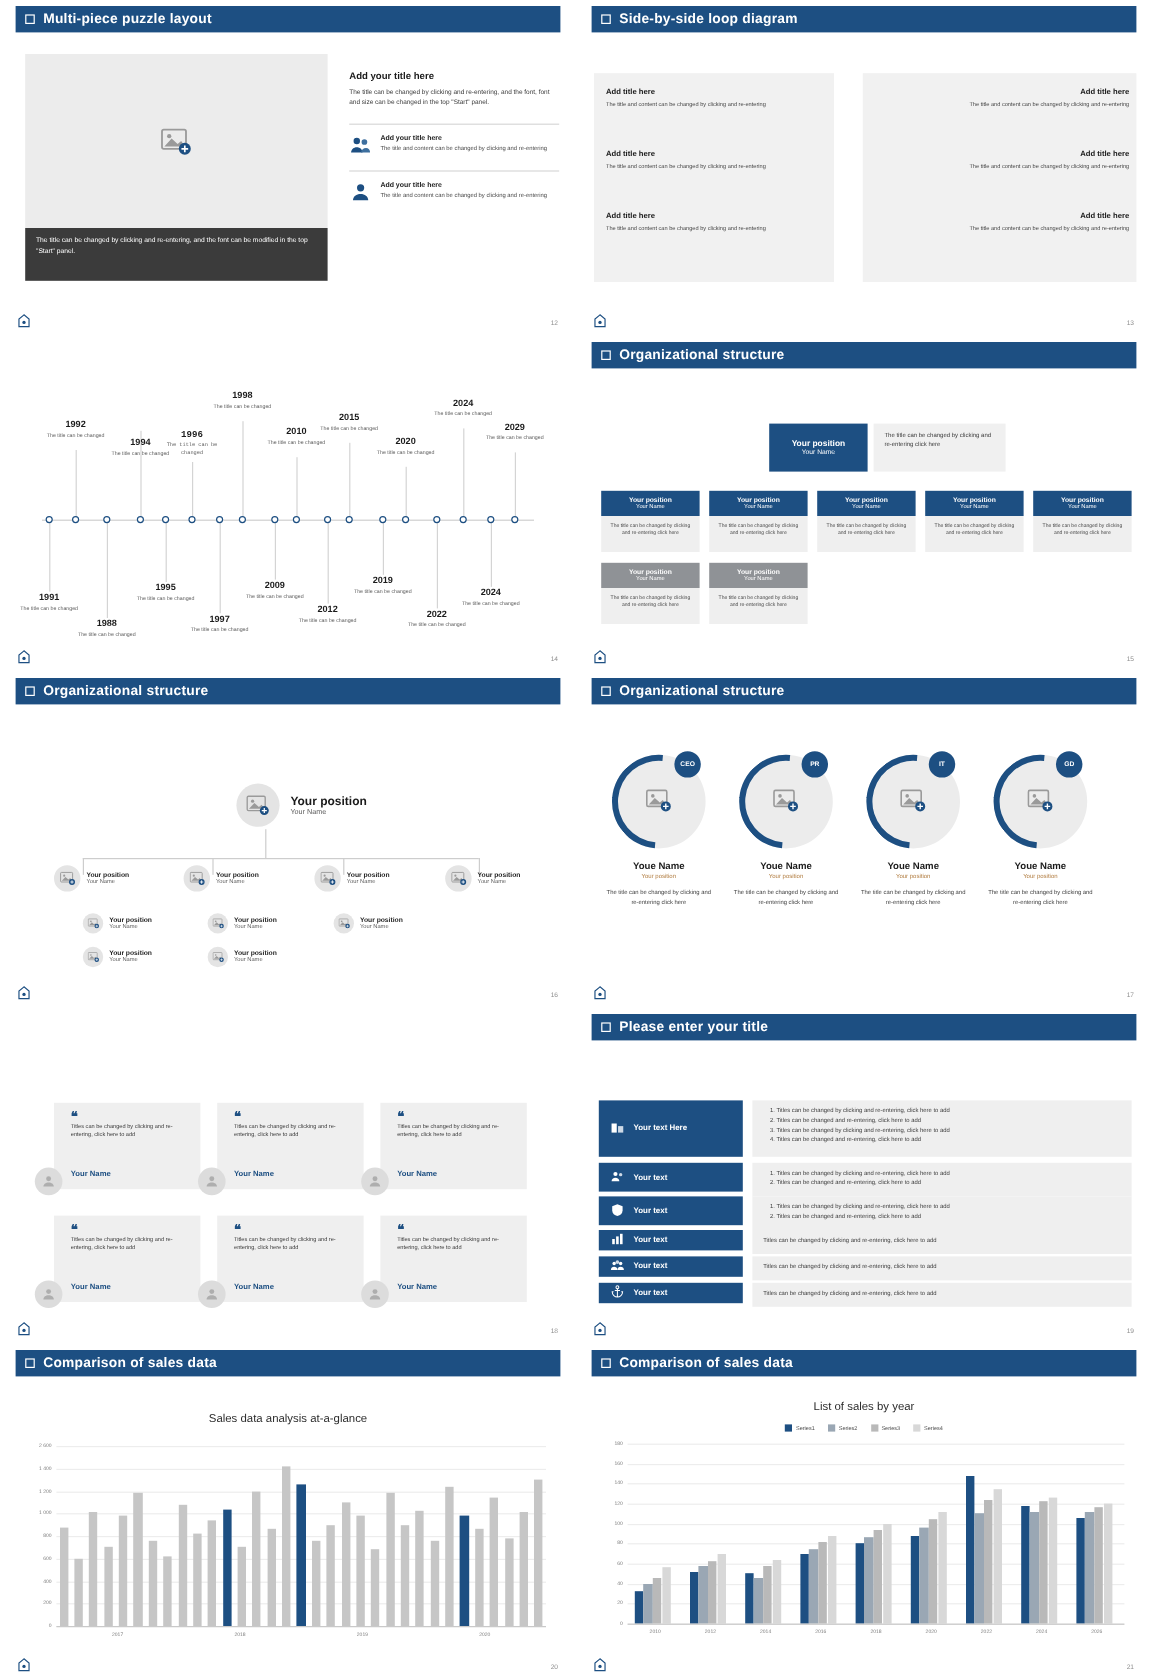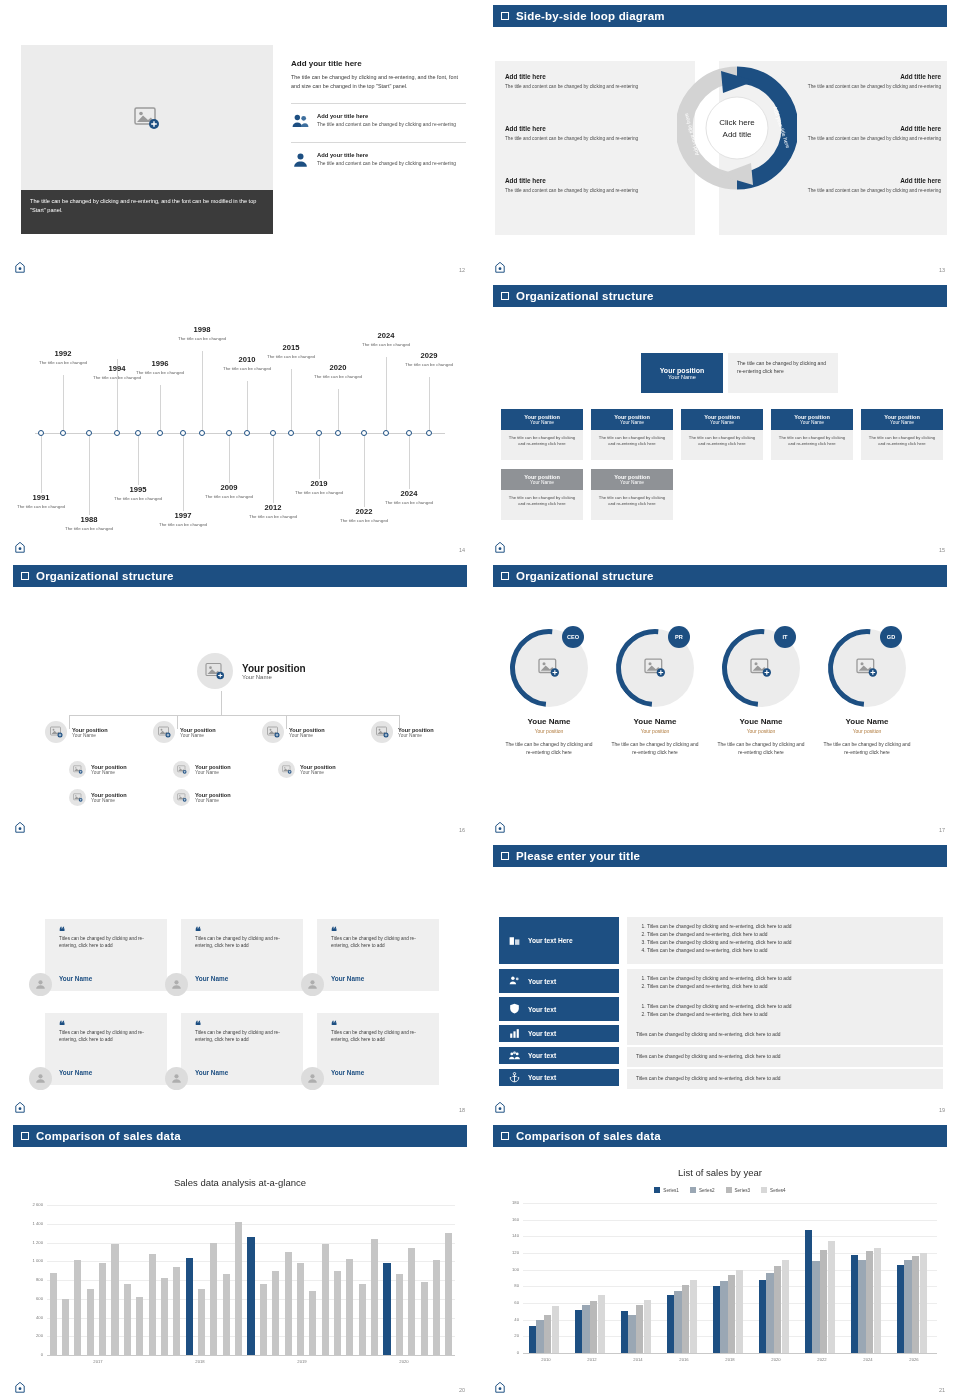--- a/index.html
+++ b/index.html
@@ -128,20 +128,24 @@
   .bar { position:absolute; bottom:0; }
   .legend { position:absolute; display:flex; gap:11px; font-size:4.6px; color:#4a4a4a; align-items:center; }
   .legend i { width:6px; height:6px; display:inline-block; margin-right:3px; }
 </style>
 </head>
 <body>
 
 <div class="grid">
 
   <div class="slide">
+    <div class="hdr">
+      <span class="sq"></span>
+      <span class="ttl">Multi-piece puzzle layout</span>
+    </div>
 
     <div class="s1-img ph-icon">
       <svg width="26" height="24" viewBox="0 0 26 24">
         <rect x="1" y="2" width="20" height="16" rx="1.5" fill="none" stroke="#9a9a9a" stroke-width="1.5"></rect>
         <circle cx="7" cy="7.5" r="1.8" fill="#9a9a9a"></circle>
         <path d="M3 16 L9 9.5 L14 14 L17 11.5 L20 16 Z" fill="#9a9a9a"></path>
         <circle cx="20" cy="18" r="5" fill="#1d4f82"></circle>
         <path d="M20 15.2v5.6M17.2 18h5.6" stroke="#fff" stroke-width="1.4"></path>
       </svg>
     </div>
@@ -217,33 +221,20 @@
     </div>
     <div class="s2-txt" style="left:320px; top:124px; text-align:right;">
       <div class="s2-t-h">Add title here</div>
       <div class="s2-t-p">The title and content can be changed by clicking and re-entering</div>
     </div>
     <div class="s2-txt" style="left:320px; top:176px; text-align:right;">
       <div class="s2-t-h">Add title here</div>
       <div class="s2-t-p">The title and content can be changed by clicking and re-entering</div>
     </div>
 
-    <div class="s2-center">
-      <svg width="120" height="130" viewBox="0 0 120 130">
-        <path d="M60 12 A48 48 0 0 1 60 118" fill="none" stroke="#1d4f82" stroke-width="17"></path>
-        <path d="M60 118 A48 48 0 0 1 60 12" fill="none" stroke="#d3d3d3" stroke-width="17"></path>
-        <polygon points="44,8 78,18 46,30" fill="#1d4f82"></polygon>
-        <polygon points="76,122 42,112 74,100" fill="#d3d3d3"></polygon>
-        <circle cx="60" cy="65" r="31" fill="#ffffff" stroke="#e2e2e2" stroke-width="1"></circle>
-        <text x="60" y="62" text-anchor="middle" font-size="8" font-family="Liberation Sans" fill="#1b1b1b">Click here</text>
-        <text x="60" y="74" text-anchor="middle" font-size="8" font-family="Liberation Sans" fill="#1b1b1b">Add title</text>
-        <text x="0" y="0" font-size="5.4" fill="#ffffff" font-family="Liberation Sans" transform="translate(96,44) rotate(72)">Add your title here</text>
-        <text x="0" y="0" font-size="5.4" fill="#ffffff" font-family="Liberation Sans" transform="translate(22,92) rotate(-105)">Add your title here</text>
-      </svg>
-    </div>
 
     <span class="logo">
       <svg width="14" height="14" viewBox="0 0 20 20">
           <path d="M10 2 4 7v9h12V7z" fill="none" stroke="#1d4f82" stroke-width="1.4"></path>
           <circle cx="10" cy="11" r="2" fill="#1d4f82"></circle>
         </svg>
     </span>
     <span class="pagenum">13</span>
   </div>
 
@@ -259,21 +250,21 @@
           <div class="tl-d">The title can be changed</div>
         </div>
         <div class="tl-stem" style="left:116px; top:78px; height:74px;"></div>
         <div class="tl-node" style="left:113px;"></div>
         <div class="tl-lab" style="left:90px; top:52px;margin-top:31px;">
           <div class="tl-y">1994</div>
           <div class="tl-d">The title can be changed</div>
         </div>
         <div class="tl-stem" style="left:159px; top:104px; height:48px;"></div>
         <div class="tl-node" style="left:156px;"></div>
-        <div class="tl-lab" style="left:133px; top:78px;">
+        <div class="tl-lab" style="left:133px; top:78px;font-family:Liberation Mono, monospace;">
           <div class="tl-y">1996</div>
           <div class="tl-d">The title can be changed</div>
         </div>
         <div class="tl-stem" style="left:201px; top:70px; height:82px;"></div>
         <div class="tl-node" style="left:198px;"></div>
         <div class="tl-lab" style="left:175px; top:44px;">
           <div class="tl-y">1998</div>
           <div class="tl-d">The title can be changed</div>
         </div>
         <div class="tl-stem" style="left:246px; top:100px; height:52px;"></div>

